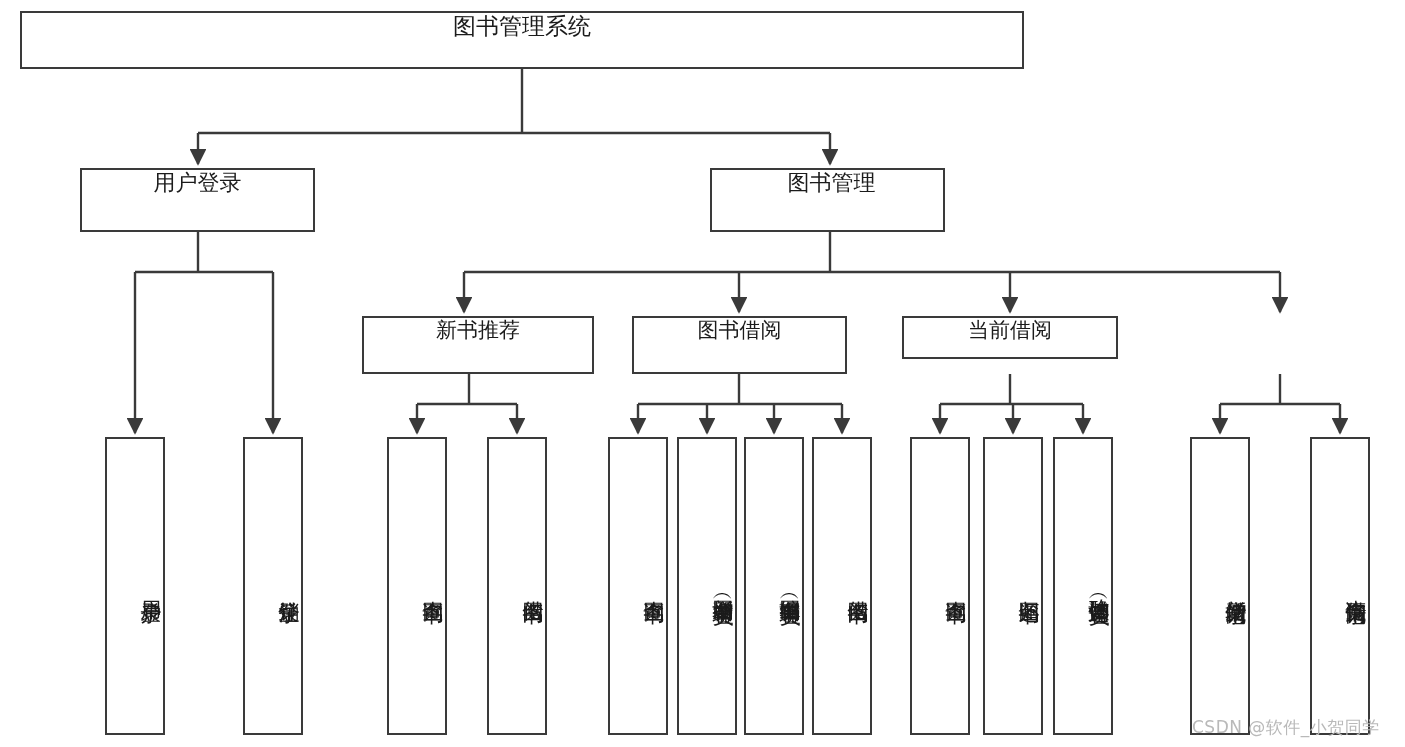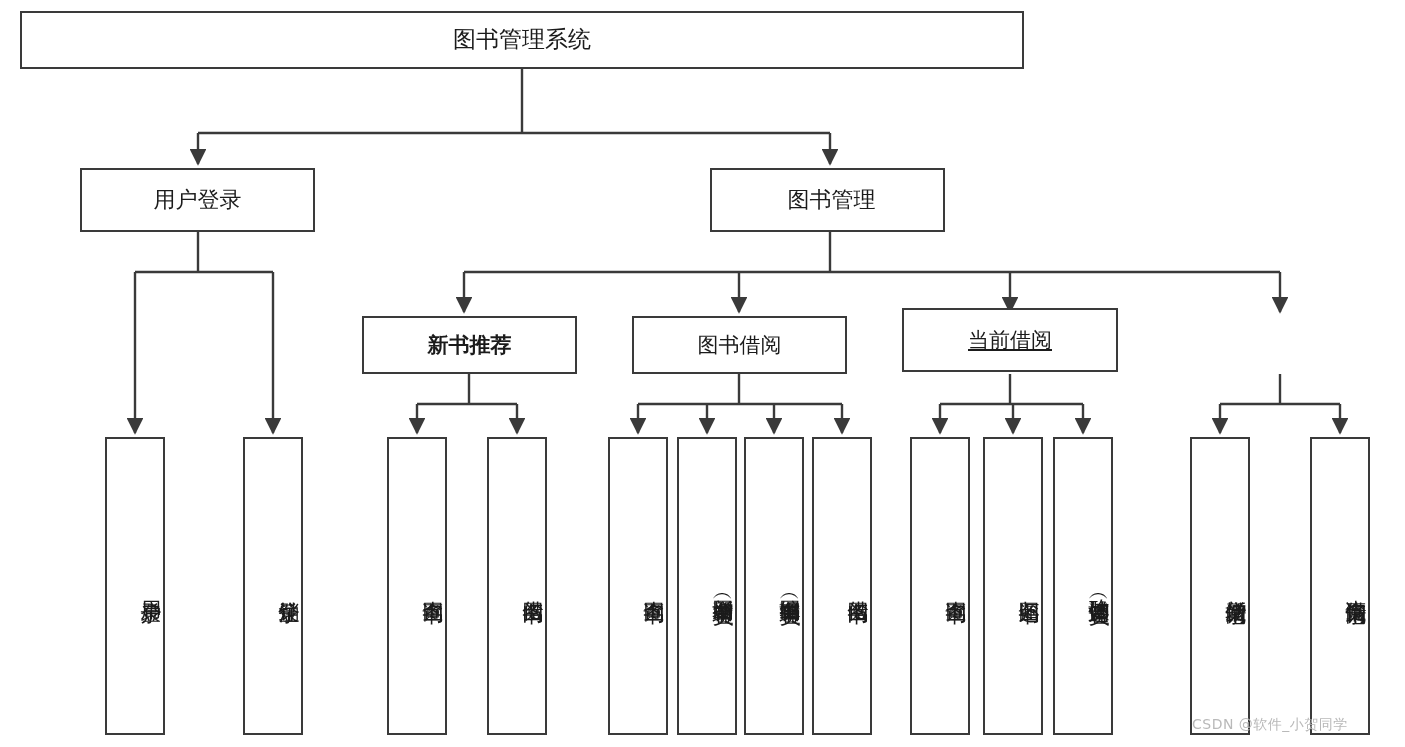--- a/index.html
+++ b/index.html
@@ -25,21 +25,21 @@
     width: 1405px;
     height: 747px;
     pointer-events: none;
   }
   .node {
     position: absolute;
     box-sizing: border-box;
     background: #ffffff;
     border: 2px solid #3a3a3a;
     display: flex;
-    align-items: center;
+    align-items: flex-start;
     justify-content: center;
     color: #1b1b1b;
     line-height: 1.18;
     text-align: center;
   }
   .node.root {
     font-size: 23px;
   }
   .node.l2 {
     font-size: 22px;
@@ -58,21 +58,21 @@
     letter-spacing: 1px;
   }
   .node.leaf .vtext {
     writing-mode: vertical-rl;
     text-orientation: upright;
     display: block;
     max-height: 100%;
   }
   .watermark {
     position: absolute;
-    font-size: 14px;
+    font-size: 17px;
     color: #b9b9b9;
     white-space: nowrap;
     letter-spacing: 0.5px;
   }
 </style>
 </head>
 <body>
 
 <div id="canvas">
 
@@ -130,27 +130,27 @@
     <span>图书管理系统</span>
   </div>
 
   <div class="node l2" style="left: 80px; top: 168px; width: 235px; height: 64px;">
     <span>用户登录</span>
   </div>
   <div class="node l2" style="left: 710px; top: 168px; width: 235px; height: 64px; padding-left: 8px;">
     <span>图书管理</span>
   </div>
 
-  <div class="node l3" style="left: 362px; top: 316px; width: 215px; height: 58px; font-weight: bold;">
+  <div class="node l3" style="left: 362px; top: 316px; width: 232px; height: 58px;">
     <span>新书推荐</span>
   </div>
   <div class="node l3" style="left: 632px; top: 316px; width: 215px; height: 58px;">
     <span>图书借阅</span>
   </div>
-  <div class="node l3" style="left: 902px; top: 308px; width: 216px; height: 64px; text-decoration: underline;">
+  <div class="node l3" style="left: 902px; top: 316px; width: 216px; height: 43px;">
     <span>当前借阅</span>
   </div>
 
   <div class="node leaf" style="left: 105px; top: 437px; width: 60px; height: 298px;">
     <span class="vtext">用户登录</span>
   </div>
   <div class="node leaf" style="left: 243px; top: 437px; width: 60px; height: 298px;">
     <span class="vtext">注销登录</span>
   </div>
   <div class="node leaf" style="left: 387px; top: 437px; width: 60px; height: 298px;">

